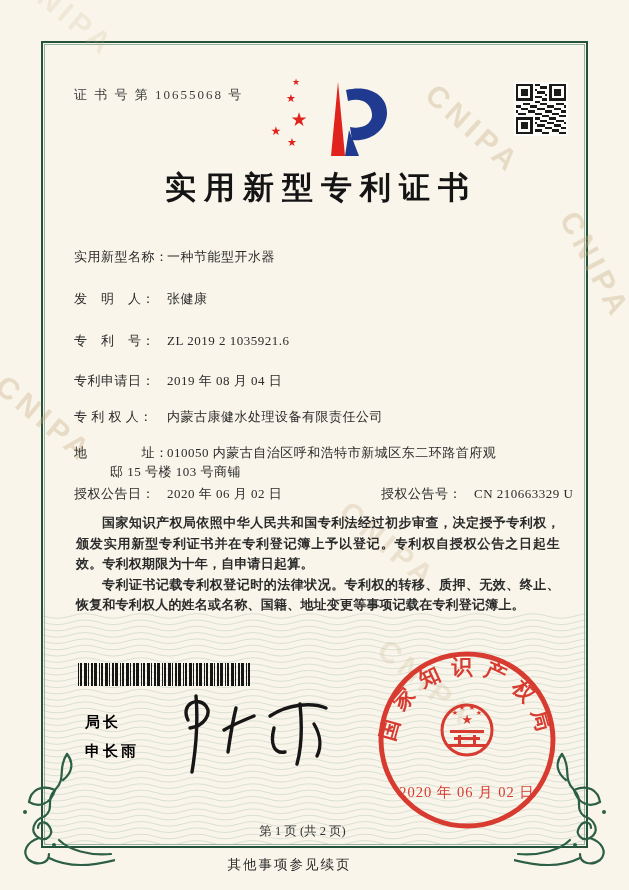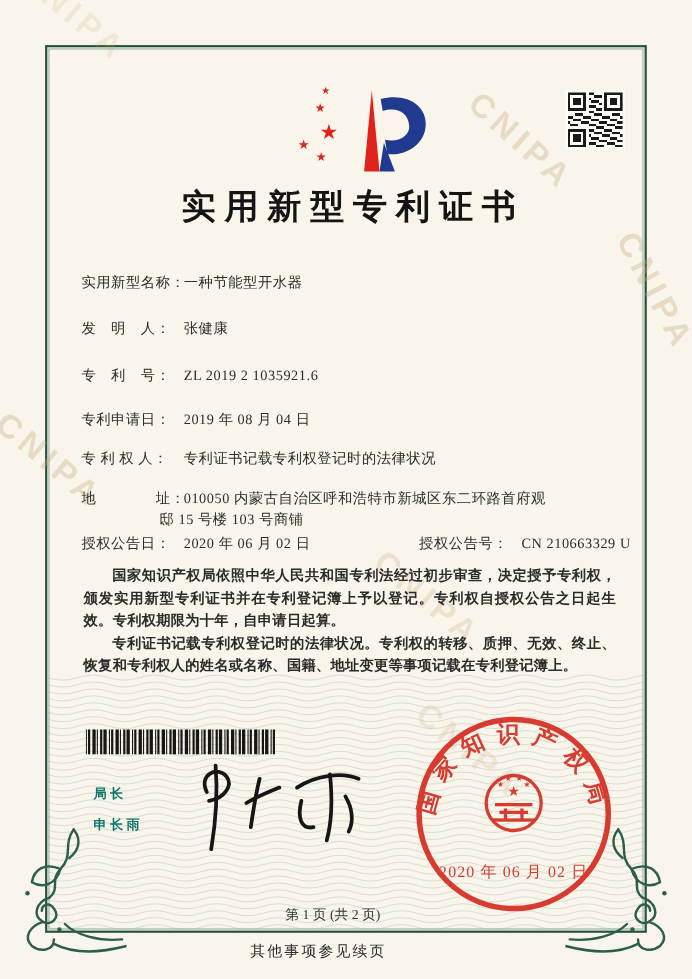--- a/index.html
+++ b/index.html
@@ -17,28 +17,28 @@
       font-weight:bold;font-size:30px;letter-spacing:5px;color:rgba(196,170,128,0.34);
       pointer-events:none;white-space:nowrap;}
   .cert-no{position:absolute;left:74px;top:86px;font-size:13px;letter-spacing:2px;color:#3d3d3d;}
   .logo{position:absolute;left:262px;top:72px;width:132px;height:96px;}
   .qr{position:absolute;left:514px;top:82px;width:50px;height:50px;background:#fdfdfa;padding:2px;}
   .title{position:absolute;left:0;width:100%;top:167px;text-align:center;
          font-size:31px;font-weight:bold;letter-spacing:8px;color:#141414;padding-left:13px;box-sizing:border-box;}
   .row{position:absolute;left:74px;font-size:13px;line-height:19px;color:#2b2b2b;white-space:nowrap;}
   .lbl{display:inline-block;width:93px;white-space:pre;letter-spacing:0.5px;}
   .val{letter-spacing:0.5px;}
-  .val2{margin-left:71px;white-space:nowrap;letter-spacing:0.5px;}
+  .val2{margin-left:36px;white-space:nowrap;letter-spacing:0.5px;}
   .pair2{position:absolute;left:263px;top:0;margin-left:44px;}
   .paras{position:absolute;left:76px;top:513px;width:484px;font-size:13px;line-height:20.5px;
          text-align:justify;color:#2b2b2b;letter-spacing:0.2px;font-weight:bold;}
   .paras p{margin:0;text-indent:2em;}
   .barcode{position:absolute;left:78px;top:663px;width:175px;height:23px;}
   .director{position:absolute;left:85px;font-family:"Liberation Sans","DejaVu Sans",sans-serif;
-            font-weight:600;font-size:12px;letter-spacing:3px;color:#0f766e;}
+            font-weight:600;font-size:15px;letter-spacing:3px;color:#000000;}
   .director.t{top:713px;}
   .director.n{top:742px;}
   .signature{position:absolute;left:158px;top:690px;width:178px;height:88px;}
   .seal{position:absolute;left:372px;top:645px;width:190px;height:190px;opacity:0.9;}
   .page-info{position:absolute;left:0;width:100%;top:823px;text-align:center;font-size:12.5px;
              color:#333;transform:translateX(-12px);}
   .cont-note{position:absolute;left:0;width:100%;top:856px;text-align:center;font-size:13.5px;
              letter-spacing:2px;color:#2b2b2b;transform:translateX(-25px);}
 </style>
 </head>
@@ -114,20 +114,21 @@
       <use href="#cornerFlourish"></use>
     </svg>
 
   <span class="wm" style="left:8px;top:-4px;transform:rotate(40deg);opacity:.5">CNIPA</span>
   <span class="wm" style="left:415px;top:112px;transform:rotate(42deg)">CNIPA</span>
   <span class="wm" style="left:537px;top:248px;transform:rotate(62deg)">CNIPA</span>
   <span class="wm" style="left:-14px;top:402px;transform:rotate(40deg)">CNIPA</span>
   <span class="wm" style="left:330px;top:528px;transform:rotate(40deg);opacity:.8">CNIPA</span>
   <span class="wm" style="left:368px;top:666px;transform:rotate(40deg);opacity:.6">CNIPA</span>
 
+  <div class="cert-no">证 书 号 第 10655068 号</div>
 
   <svg class="logo" viewBox="0 0 132 96">
     <polygon points="76,10 83,84 69,84" fill="#e0231c"></polygon>
     <path d="M84,18 C108,12 126,24 125,42 C124,60 106,70 90,68 L88,55 C102,58 111,50 110,42 C109,30 98,25 86,29 Z" fill="#203a8f"></path>
     <polygon points="87,58 97,84 83,84" fill="#203a8f"></polygon>
     <g fill="#e0231c" font-family="'DejaVu Sans',sans-serif" text-anchor="middle">
       <text x="34" y="13" font-size="9">★</text>
       <text x="29" y="30" font-size="11">★</text>
       <text x="37" y="54" font-size="19">★</text>
       <text x="14" y="63" font-size="12">★</text>
@@ -268,21 +269,21 @@
   <div class="row" style="top:247px">
     <span class="lbl">实用新型名称：</span><span class="val">一种节能型开水器</span>
   </div>
   <div class="row" style="top:331px">
     <span class="lbl">专　利　号：</span><span class="val">ZL 2019 2 1035921.6</span>
   </div>
   <div class="row" style="top:371px">
     <span class="lbl">专利申请日：</span><span class="val">2019 年 08 月 04 日</span>
   </div>
   <div class="row" style="top:407px">
-    <span class="lbl">专 利 权 人：</span><span class="val">专利证书记载专利权登记时的法律状况</span>
+    <span class="lbl">专 利 权 人：</span><span class="val">内蒙古康健水处理设备有限责任公司</span>
   </div>
   <div class="row" style="top:443px">
     <span class="lbl">地　　　　址：</span><span class="val">010050 内蒙古自治区呼和浩特市新城区东二环路首府观</span>
     <div class="val2">邸 15 号楼 103 号商铺</div>
   </div>
   <div class="row" style="top:484px">
     <span class="lbl">授权公告日：</span><span class="val">2020 年 06 月 02 日</span>
     <span class="pair2">
       <span class="lbl">授权公告号：</span><span class="val">CN 210663329 U</span>
     </span>

